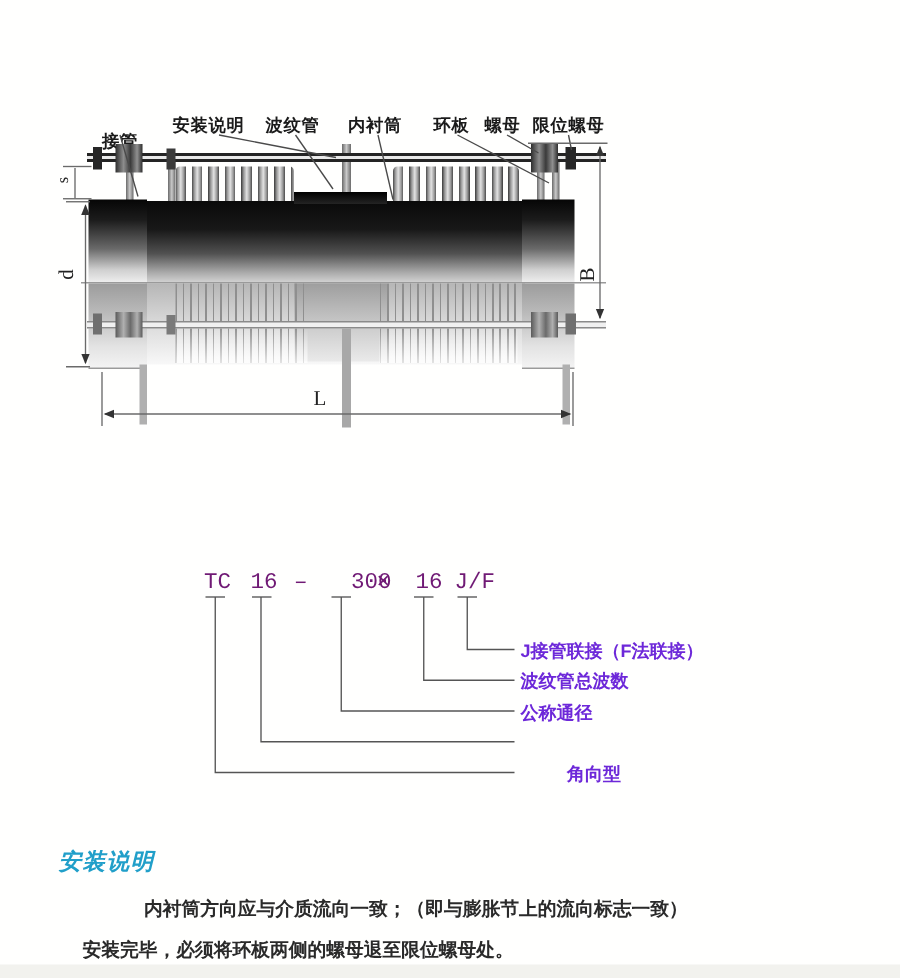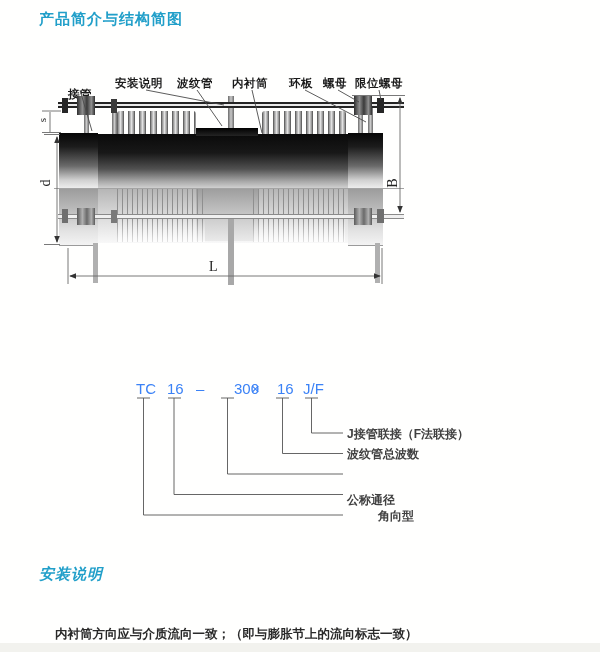--- a/index.html
+++ b/index.html
@@ -41,32 +41,31 @@
           background:linear-gradient(180deg,#9e9e9e,#cfcfcf 60%,#eaeaea);}
   .fins{top:189px;height:53px;
         background:linear-gradient(180deg,rgba(255,255,255,0) 55%,rgba(255,255,255,0.75)),
                    repeating-linear-gradient(90deg,#8f8f8f 0 1px,rgba(0,0,0,0) 1px 5px);}
   .pipe-ll{left:59px;top:189px;width:39px;height:57px;border-bottom:1px solid #9a9a9a;box-sizing:border-box;
            background:linear-gradient(180deg,#9c9c9c,#bababa 35%,#e3e3e3 75%,#f3f3f3);}
   .pipe-lr{left:348px;top:189px;width:35px;height:57px;border-bottom:1px solid #9a9a9a;box-sizing:border-box;
            background:linear-gradient(180deg,#9c9c9c,#bababa 35%,#e3e3e3 75%,#f3f3f3);}
   svg.lines{position:absolute;left:0;top:0;pointer-events:none;}
   
-  .codepart{position:absolute;top:380px;font-family:Liberation Sans, sans-serif;font-size:15px;color:#3b82f6;}
-  .explain{position:absolute;left:347px;font-size:12px;font-weight:700;color:#404040;white-space:nowrap;}
+  .codepart{position:absolute;top:380px;font-family:Liberation Mono, monospace;font-size:15px;color:#701a75;}
+  .explain{position:absolute;left:347px;font-size:12px;font-weight:700;color:#6d28d9;white-space:nowrap;}
   
   .install-line{position:absolute;left:55px;font-size:12.5px;font-weight:600;color:#2a2a2a;white-space:nowrap;}
   .bottom-strip{position:absolute;left:0;top:643px;width:600px;height:9px;background:#f2f2ee;}
 </style>
 </head>
 <body>
 
 <div class="page">
 
-  <div class="heading" style="left:39px;top:10px;">产品简介与结构简图</div>
 
   <div class="abs" style="left:0;top:0;width:600px;height:335px;">
 
     <div class="plabel" style="left:68px;margin-top:11px;">接管</div>
     <div class="plabel" style="left:115px;">安装说明</div>
     <div class="plabel" style="left:177px;">波纹管</div>
     <div class="plabel" style="left:232px;">内衬筒</div>
     <div class="plabel" style="left:289px;">环板</div>
     <div class="plabel" style="left:323px;">螺母</div>
     <div class="plabel" style="left:355px;">限位螺母</div>
@@ -169,21 +168,22 @@
         <path d="M227.5,398 L227.5,474 L343,474"></path>
       <path d="M276,398 L289,398"></path>
         <path d="M282.5,398 L282.5,453.5 L343,453.5"></path>
       <path d="M305,398 L318,398"></path>
         <path d="M311.5,398 L311.5,433 L343,433"></path>
     </g>
   </svg>
 
   <div class="explain" style="top:426px;">J接管联接（F法联接）</div>
   <div class="explain" style="top:446px;">波纹管总波数</div>
-  <div class="explain" style="top:467px;margin-top:25px;">公称通径</div>
+  <div class="explain" style="top:467px;">公称通径</div>
   <div class="explain" style="top:508px;margin-left:31px;">角向型</div>
 
   <div class="heading" style="left:39px;top:565px;font-style:italic;">安装说明</div>
 
-  <div class="install-line" style="top:626px;">内衬筒方向应与介质流向一致；（即与膨胀节上的流向标志一致）</div>
+  <div class="install-line" style="top:598px;margin-left:41px;">内衬筒方向应与介质流向一致；（即与膨胀节上的流向标志一致）</div>
+  <div class="install-line" style="top:625px;">安装完毕，必须将环板两侧的螺母退至限位螺母处。</div>
 
   <div class="bottom-strip"></div>
 </div>
 
 </body></html>

